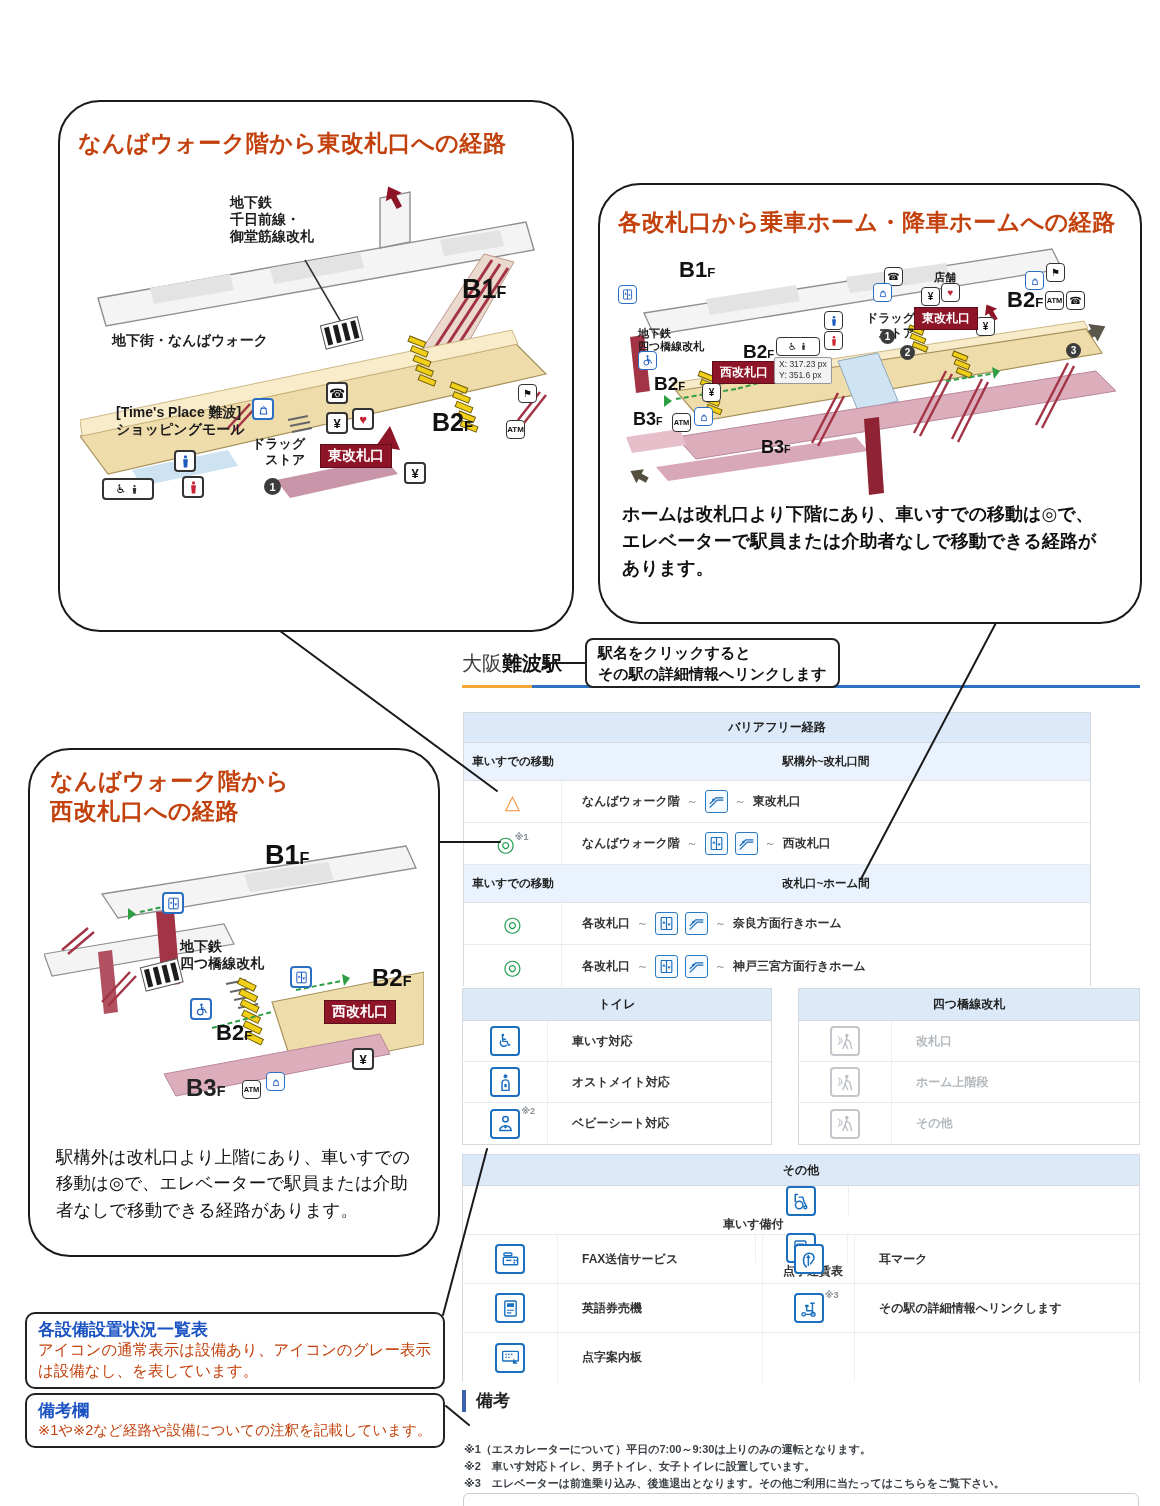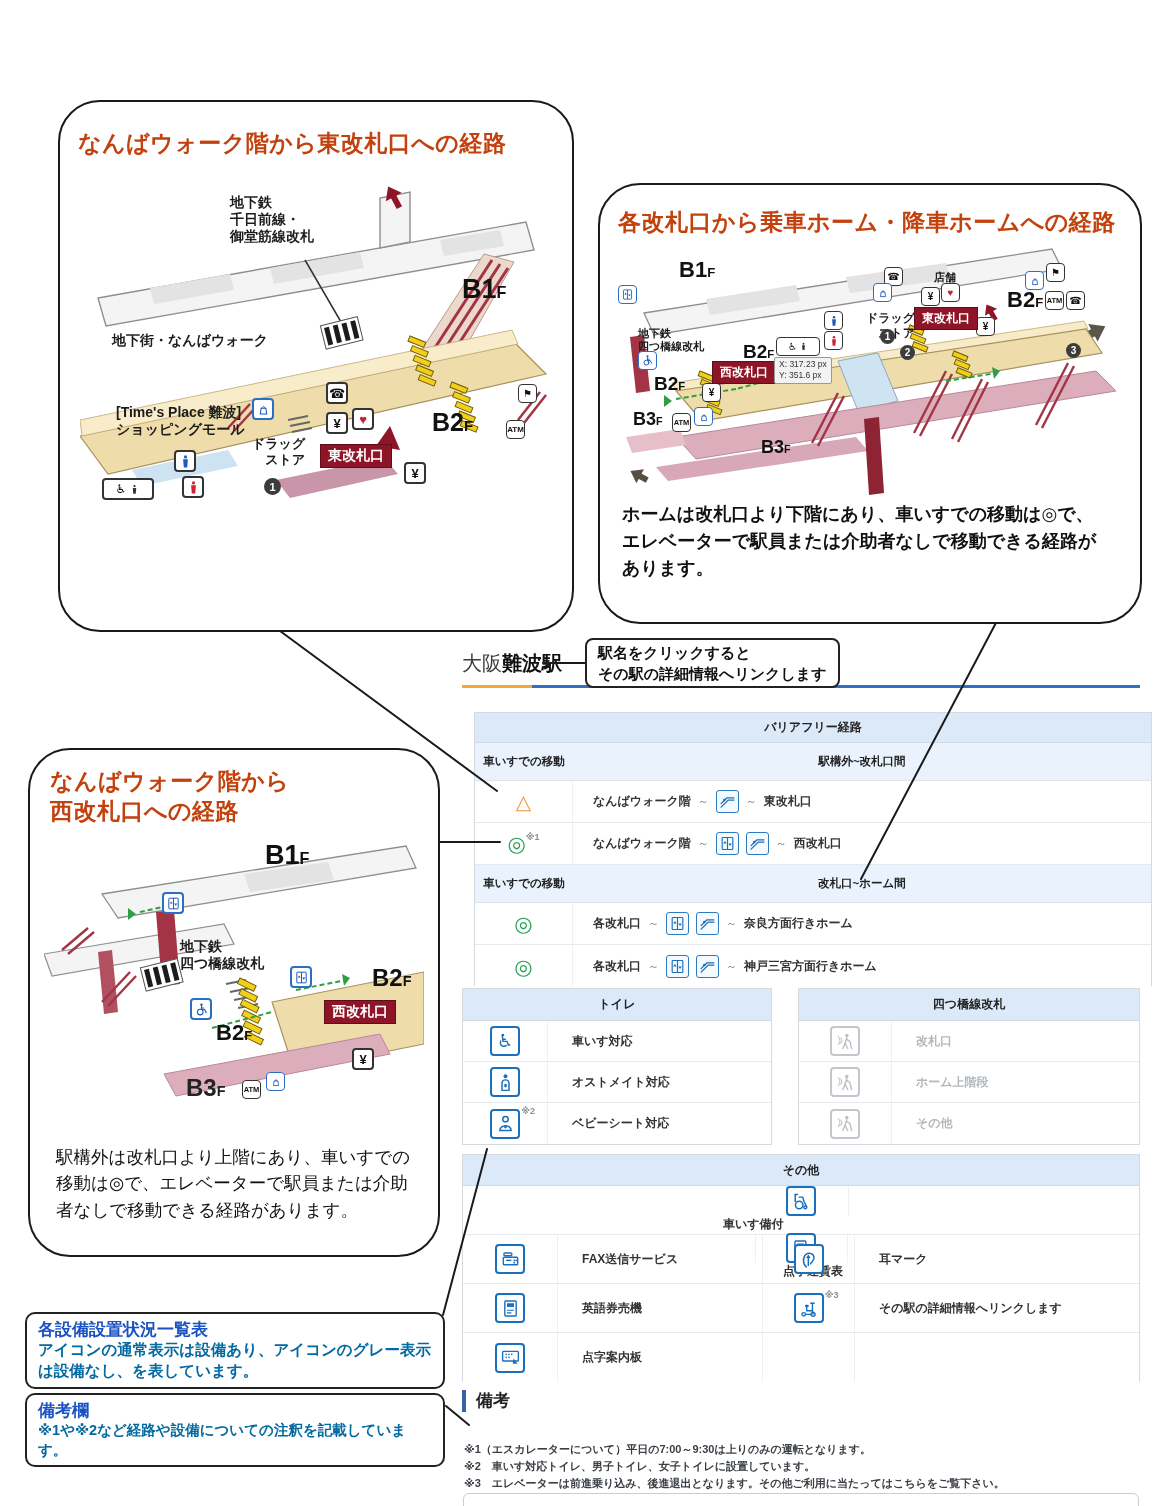--- a/index.html
+++ b/index.html
@@ -52,21 +52,21 @@
   .fac-icon.gray{border-color:#c3c7cc;color:#bcc0c5;}
   .fac-sup{position:absolute;right:-17px;top:-5px;font-size:9px;color:#8a9097;font-weight:bold;}
   .fac-label{font-size:12px;font-weight:bold;color:#333;padding-left:24px;}
   .fac-label.gray{color:#b3b8bd;}
   
   .rem-title{position:absolute;left:462px;top:1390px;font-size:17px;font-weight:bold;color:#222;border-left:4px solid #3a62a8;padding-left:10px;line-height:1.3;}
   .notes{position:absolute;left:464px;top:1441px;font-size:11px;font-weight:bold;color:#3a3f45;line-height:1.55;}
   .bottom-box{position:absolute;left:463px;top:1493px;width:676px;height:60px;border:1px solid #c9ced4;border-radius:6px;background:#fff;box-sizing:border-box;}
   .lcallout{position:absolute;border:2px solid #222;border-radius:10px;background:#fff;padding:5px 11px;box-sizing:border-box;z-index:10;}
   .lc-title{color:#1a52c2;font-weight:bold;font-size:17px;line-height:1.25;}
-  .lc-body{font-size:15.5px;color:#0369a1;line-height:1.35;white-space:pre-line;font-weight:bold;}
+  .lc-body{font-size:15.5px;color:#c2410c;line-height:1.35;white-space:pre-line;}
   
   #wires{position:absolute;left:0;top:0;z-index:5;pointer-events:none;}
 </style>
 </head>
 <body>
 
 <svg width="0" height="0" style="position:absolute">
 <defs>
   <symbol id="sym-escalator" viewBox="0 0 24 24">
     <g fill="none" stroke="currentColor" stroke-width="1.8" stroke-linecap="round" stroke-linejoin="round">
@@ -559,21 +559,21 @@
   </div>
 
   <div class="station">
     <span class="pre">大阪</span><span class="nm">難波駅</span>
   </div>
   <div class="stip">駅名をクリックすると
 その駅の詳細情報へリンクします</div>
   <div class="uline" style="left:462px;top:685px;width:70px;background:#f5a832;"></div>
   <div class="uline" style="left:532px;top:685px;width:608px;background:#2f72c4;"></div>
 
-  <div class="panel" style="left:474px;top:712px;width:678px;height:274px;">
+  <div class="panel" style="left:463px;top:712px;width:628px;height:274px;">
     <div class="phead" style="height:30px;">バリアフリー経路</div>
     <div class="subrow" style="height:38px;">
       <div class="c1">車いすでの移動</div>
       <div class="c2">駅構外~改札口間</div>
     </div>
     <div class="route-row" style="height:42px;">
       <div class="symcell">
           <span class="sym-tri">△</span>
           <span class="symsup"></span>
         </div>

